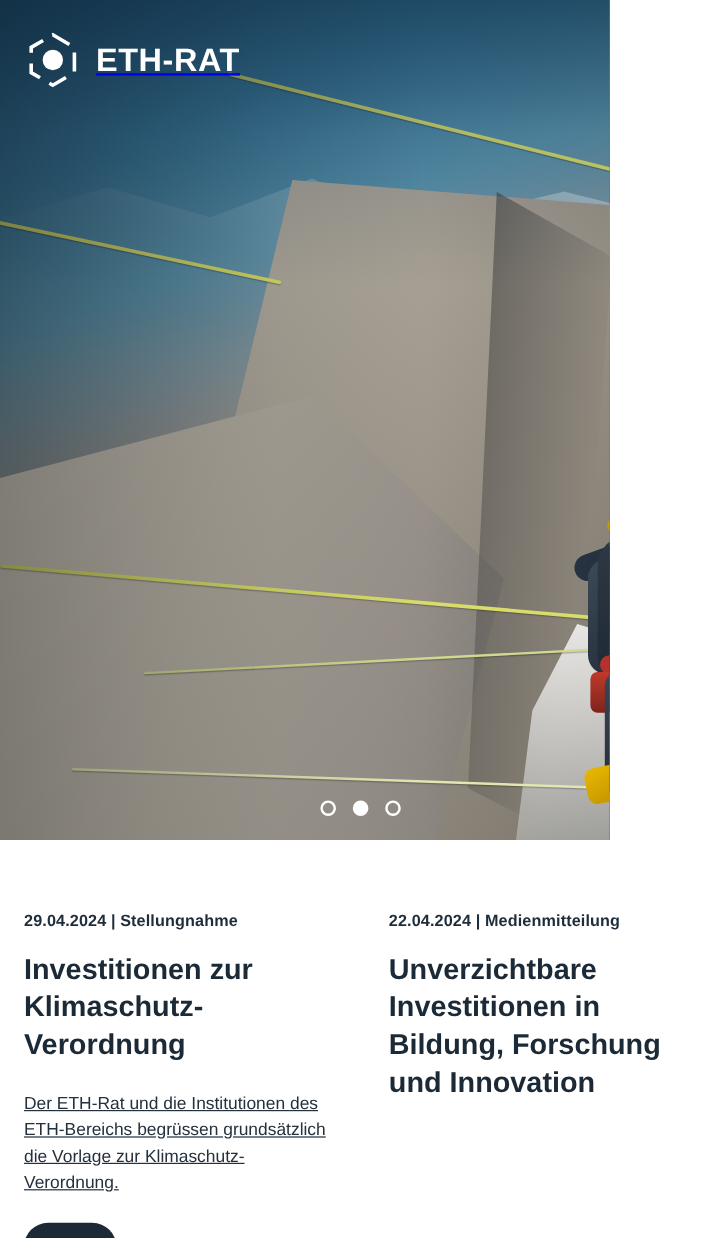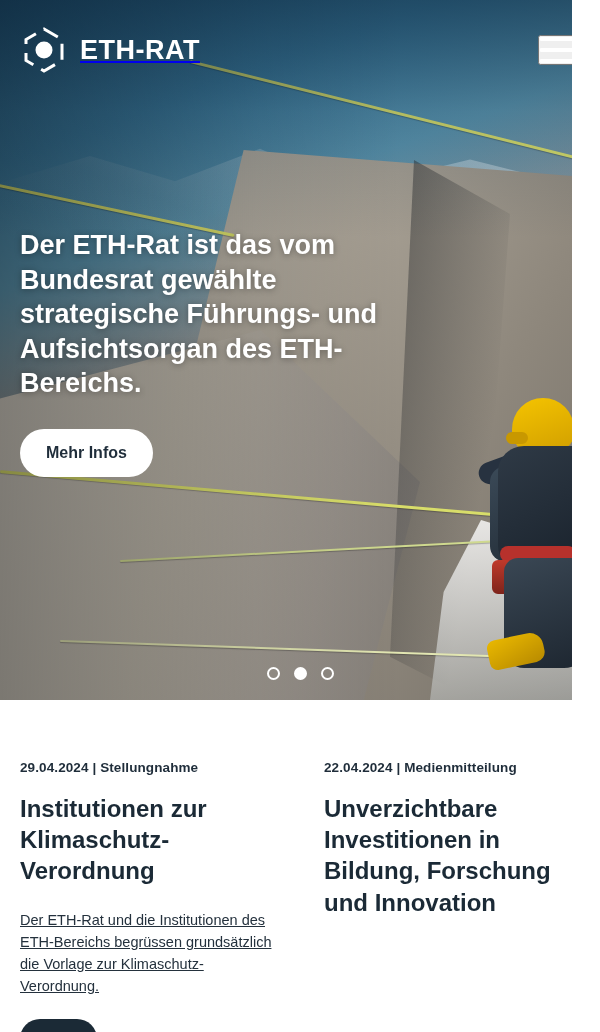--- a/index.html
+++ b/index.html
@@ -7,21 +7,21 @@
     width: 600px;
     height: 1032px;
     overflow: hidden;
     font-family: "Liberation Sans", sans-serif;
     background: #ffffff;
   }
 
   
   .hero {
     position: relative;
-    width: 572px;
+    width: 508px;
     height: 700px;
     overflow: hidden;
     background: #000000;
   }
 
   
   .hero-photo {
     position: absolute;
     inset: 0;
     background:
@@ -257,37 +257,33 @@
       <span class="brand-text">ETH-RAT</span>
     </a>
 
     <button class="burger" aria-label="Menu">
       <span></span>
       <span></span>
       <span></span>
     </button>
   </header>
 
-  <div class="hero-copy">
-    <h1 class="hero-title">Der ETH-Rat ist das vom Bundesrat gewählte strategische Führungs- und Aufsichtsorgan des ETH-Bereichs.</h1>
-    <button class="hero-btn">Mehr Infos</button>
-  </div>
 
   <div class="dots">
     <button class="dot"></button>
     <button class="dot active"></button>
     <button class="dot"></button>
   </div>
 </section>
 
 <section class="news">
 
   <article class="card">
     <div class="meta">29.04.2024 | Stellungnahme</div>
-    <h2 class="card-title">Institutionen zur Klimaschutz-Verordnung</h2>
+    <h2 class="card-title">Investitionen zur Klimaschutz-Verordnung</h2>
     <p class="card-text">Der ETH-Rat und die Institutionen des ETH-Bereichs begrüssen grundsätzlich die Vorlage zur Klimaschutz-Verordnung.</p>
     <button class="card-btn">Mehr</button>
   </article>
 
   <article class="card">
     <div class="meta">22.04.2024 | Medienmitteilung</div>
     <h2 class="card-title">Unverzichtbare Investitionen in Bildung, Forschung und Innovation</h2>
   </article>
 
 </section>

